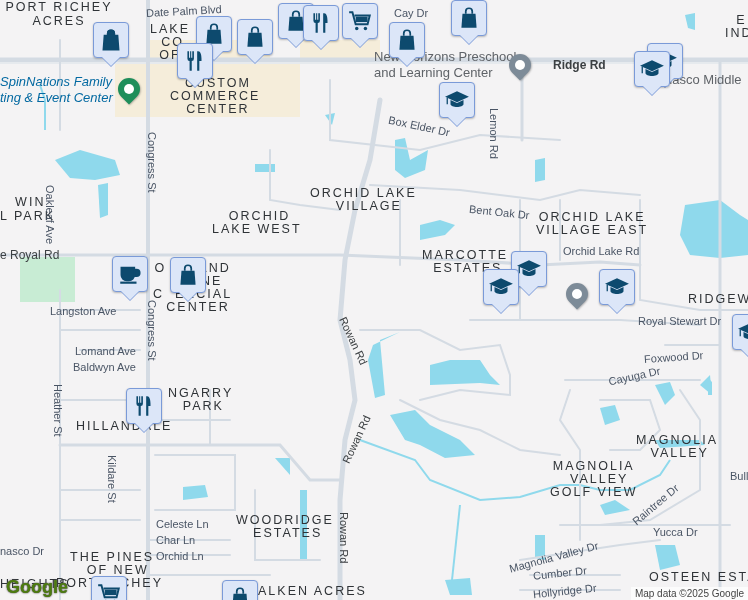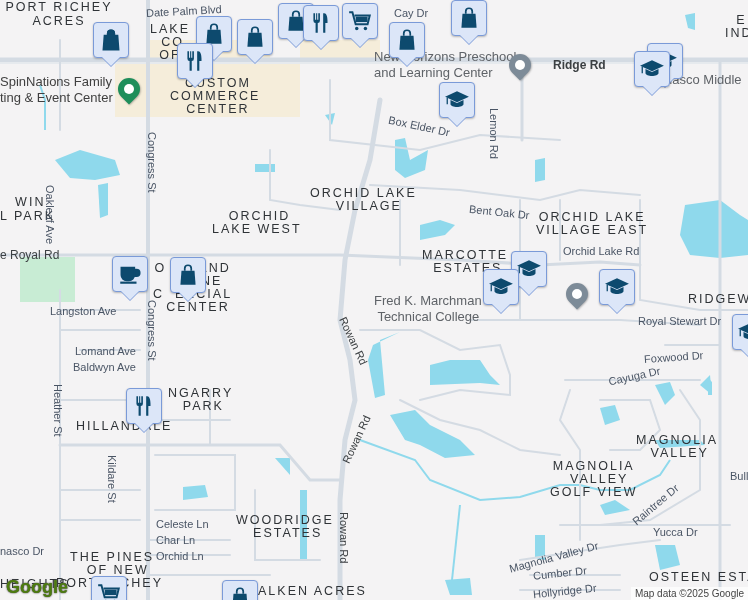--- a/index.html
+++ b/index.html
@@ -2,21 +2,21 @@
 <html><head>
 <meta charset="utf-8">
 <style>
   html, body { margin:0; padding:0; }
   body { width:748px; height:600px; overflow:hidden; background:#f4f3f4; font-family:"Liberation Sans", sans-serif; }
   #map { position:relative; width:748px; height:600px; overflow:hidden; background:#f4f3f4; }
   svg.base { position:absolute; left:0; top:0; }
   .lbl { position:absolute; white-space:nowrap; color:#3c4043; pointer-events:none; }
   .area { font-size:12.5px; letter-spacing:2px; text-align:center; line-height:14px; color:#2f3337; font-weight:500; }
   .street { font-size:11px; color:#4a5565; }
-  .poi-green { font-size:13px; color:#404040; line-height:16px; }
+  .poi-green { font-size:13px; color:#0369a1; line-height:16px;font-style:italic; }
   .poi-grey { font-size:13px; color:#5f6368; line-height:16px; }
   .road-major { font-size:12px; color:#3c4043; font-weight:600; }
   .marker { position:absolute; width:36px; height:36px; background:#dce6f8; border:1px solid #7a9ad8; border-radius:4px; box-sizing:border-box; display:flex; align-items:center; justify-content:center; box-shadow:0 1px 2px rgba(0,0,0,0.25); cursor:pointer; }
   .marker::after { content:""; position:absolute; left:50%; bottom:-9px; margin-left:-9px; width:0; height:0; border-left:9px solid transparent; border-right:9px solid transparent; border-top:9px solid #dce6f8; filter:drop-shadow(0 1px 0 #7a9ad8); }
   .marker svg { width:26px; height:26px; fill:#0d4a6e; }
   .pin { position:absolute; width:22px; height:22px; border-radius:50% 50% 50% 0; transform:rotate(-45deg); box-shadow:0 1px 2px rgba(0,0,0,0.3); }
   .pin .dot { position:absolute; left:6px; top:6px; width:10px; height:10px; border-radius:50%; background:#fff; }
   .footer { position:absolute; right:0; bottom:0; background:rgba(255,255,255,0.75); font-size:10px; color:#444; padding:1px 4px; }
   .google { position:absolute; left:6px; bottom:2px; font-size:18px; font-weight:bold; color:#4d7c0f; text-shadow:0 0 2px #555, 0 0 1px #555; letter-spacing:0px; }
 </style>
@@ -193,22 +193,20 @@
   <div class="pin" style="left:118px;top:78px;background:#1e8e5a;">
       <span class="dot"></span>
     </div>
 
   <div class="lbl poi-grey" style="left:374px;top:49px;white-space:pre;">New Horizons Preschool
 and Learning Center</div>
   <div class="pin" style="left:509px;top:54px;background:#7d8b98;">
       <span class="dot"></span>
     </div>
 
-  <div class="lbl poi-grey" style="left:374px;top:293px;white-space:pre;">Fred K. Marchman
- Technical College</div>
   <div class="pin" style="left:566px;top:283px;background:#7d8b98;">
       <span class="dot"></span>
     </div>
 
   <div class="lbl poi-grey" style="left:665px;top:72px;">nasco Middle</div>
 
   <div class="marker" style="left:93px;top:22px;">
     <svg viewBox="0 0 24 24">
         <path d="M6 8h12l1 13H5z M9 8V6a3 3 0 0 1 6 0v2" stroke="#0d4a6e" stroke-width="1.6" fill="#0d4a6e"></path>
         <path d="M9 8V6a3 3 0 0 1 6 0v2" stroke="#0d4a6e" stroke-width="1.6" fill="none"></path>

